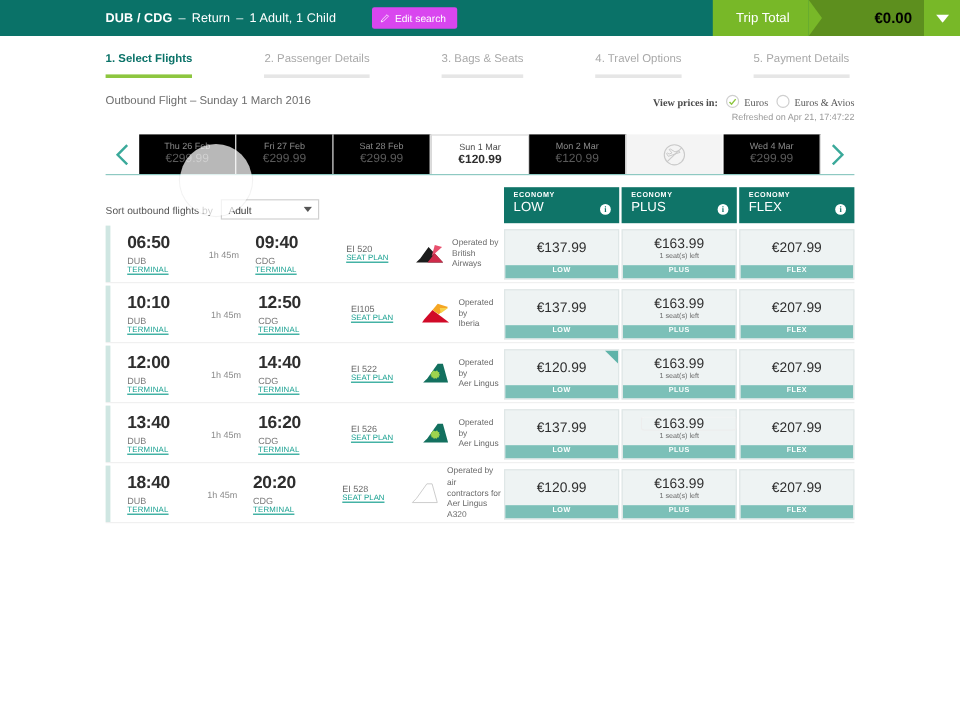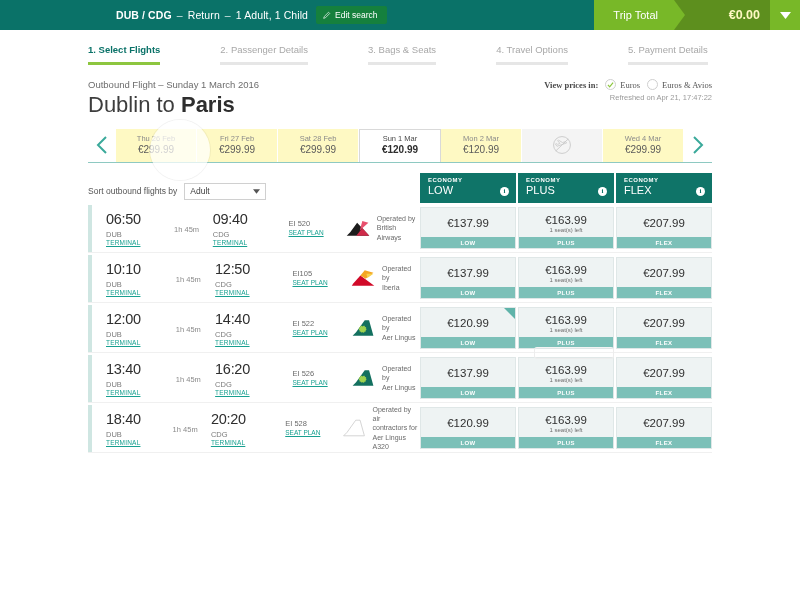--- a/index.html
+++ b/index.html
@@ -13,34 +13,34 @@
   
   .topbar {
     position: relative;
     height: 30px;
     background: #0a7268;
     display: flex;
     align-items: center;
   }
   .topbar-inner {
     display: flex; align-items: center;
-    padding-left: 116px;
-    gap: 8px;
+    padding-left: 88px;
+    gap: 30px;
     height: 100%;
   }
   .route-summary {
     color: #ffffff;
     font-size: 10.5px;
     letter-spacing: .1px;
     white-space: nowrap;
   }
   .route-summary b { font-weight: bold; }
   .route-summary .sep { opacity: .85; padding: 0 2px; }
   .edit-search {
-    background: #15803d;
+    background: #d946ef;
     color: #ffffff;
     font-size: 8.5px;
     border: none;
     border-radius: 2px;
     padding: 4px 9px 4px 7px;
     display: flex; align-items: center; gap: 4px;
     cursor: pointer;
     white-space: nowrap;
   }
   .pencil-ico { display: block; width: 8px; height: 8px; }
@@ -62,21 +62,21 @@
     content: "";
     position: absolute; right: -11px; top: 0;
     width: 0; height: 0;
     border-top: 15px solid transparent;
     border-bottom: 15px solid transparent;
     border-left: 11px solid #78b828;
     z-index: 2;
   }
   .tt-amount {
     background: #5d8f1e;
-    color: #fef9c3;
+    color: #000000;
     font-size: 12.5px;
     font-weight: bold;
     display: flex; align-items: center; justify-content: flex-end;
     padding: 0 10px 0 22px;
     min-width: 96px;
   }
   .tt-caret {
     background: #78b828;
     width: 30px;
     display: flex; align-items: center; justify-content: center;
@@ -147,21 +147,21 @@
     border-bottom: 1px solid #8ec9c2;
   }
   .arrow-btn {
     width: 28px;
     display: flex; align-items: center; justify-content: center;
     cursor: pointer;
     background: #ffffff;
   }
   .date-cell {
     flex: 1;
-    background: #fef9c3;
+    background: #000000;
     border-right: 1px solid #ffffff;
     display: flex; flex-direction: column;
     align-items: center; justify-content: center;
     cursor: pointer;
     line-height: 1.15;
   }
   .date-cell .d { font-size: 7.5px; color: #8a8a8a; }
   .date-cell .p { font-size: 10px; color: #5a5a5a; }
   .date-cell.selected {
     background: #ffffff;
@@ -224,21 +224,21 @@
     border-bottom: 1px solid #f0f0f0;
   }
   .row-accent { width: 4px; background: #cfe6e2; }
   .row-info {
     flex: 1;
     display: flex; align-items: center;
     padding-left: 14px;
     position: relative;
   }
   .seg { line-height: 1.2; }
-  .seg .time { font-size: 14.5px; font-weight: normal; color: #2e2e2e; letter-spacing: -.3px; }
+  .seg .time { font-size: 14.5px; font-weight: bold; color: #2e2e2e; letter-spacing: -.3px; }
   .seg .ap { font-size: 7.5px; color: #7a7a7a; display: block; margin-top: 1px; }
   .seg .term {
     font-size: 6.5px; color: #17a090; display: block;
     text-decoration: underline; letter-spacing: .2px; cursor: pointer;
   }
   .dur { font-size: 7.5px; color: #8a8a8a; width: 54px; text-align: center; padding-top: 2px; }
   .seg.dep { width: 56px; }
   .seg.arr { width: 78px; }
   .flightno { width: 58px; line-height: 1.25; }
   .flightno .fn { font-size: 7.5px; color: #6a6a6a; display: block; }
@@ -351,21 +351,20 @@
     <span class="step-label">5. Payment Details</span>
     <div class="step-rule"></div>
   </div>
 </div>
 
 <div class="content">
 
   <div class="head-row">
     <div>
       <div class="outbound-label">Outbound Flight – Sunday 1 March 2016</div>
-      <h1 class="page-title"><span>Dublin to </span><b>Paris</b></h1>
     </div>
     <div>
       <div class="prices-in">
         <span class="lbl">View prices in:</span>
         <span class="radio-opt">
           <span class="radio-dot">
             <svg width="7" height="6" viewBox="0 0 8 7">
               <path d="M1 3.4L3 5.6 7 .7" fill="none" stroke="#8dc63f" stroke-width="1.4"></path>
             </svg>
           </span>

